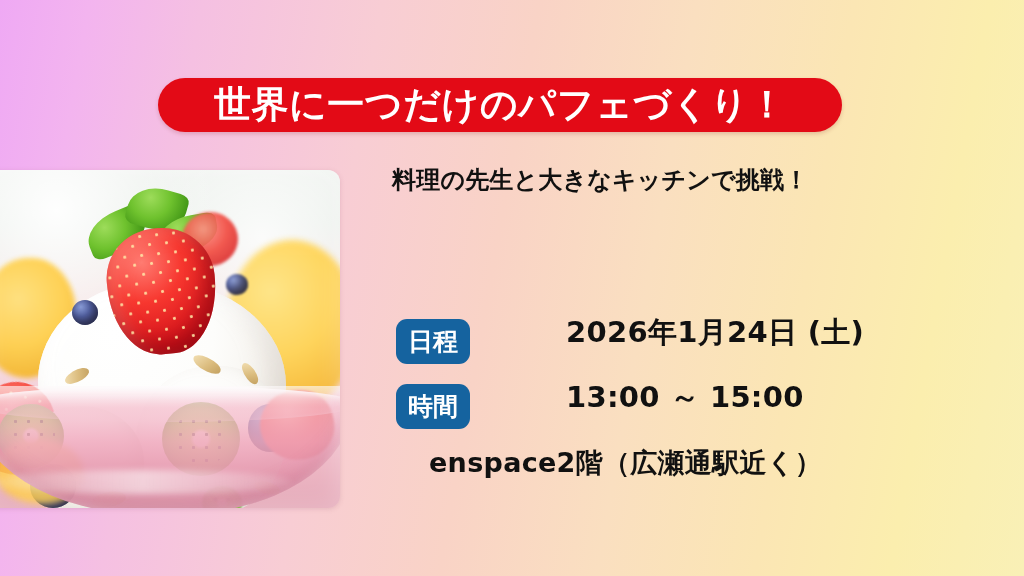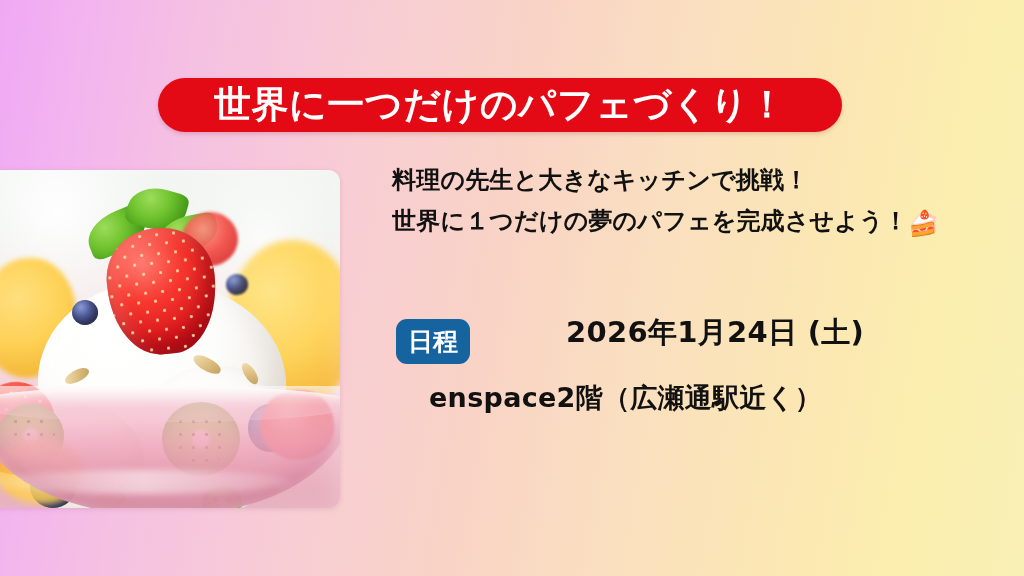--- a/index.html
+++ b/index.html
@@ -394,30 +394,33 @@
     <div class="mango-b"></div>
     <div class="bowl-rim"></div>
     <div class="bowl">
       <div class="bowl-hl"></div>
     </div>
     <div class="soft"></div>
   </div>
 
   <div id="subtitle">
     <div class="line">料理の先生と大きなキッチンで挑戦！</div>
-    <div class="line"><span>世界に１つだけの夢のパフェを完成させよう！</span><span id="cake-emoji">🍰</span></div>
   </div>
 
   <div id="info-list">
 
     <div class="info-row date">
       <div class="info-badge">日程</div>
       <div class="info-value">2026年1月24日 (土)</div>
     </div>
 
+    <div class="info-row time">
+      <div class="info-badge">時間</div>
+      <div class="info-value">13:00 ～ 15:00</div>
+    </div>
 
     <div class="info-row place">
       <div class="info-value">enspace2階（広瀬通駅近く）</div>
     </div>
 
   </div>
 
 </div>
 
 </body></html>

